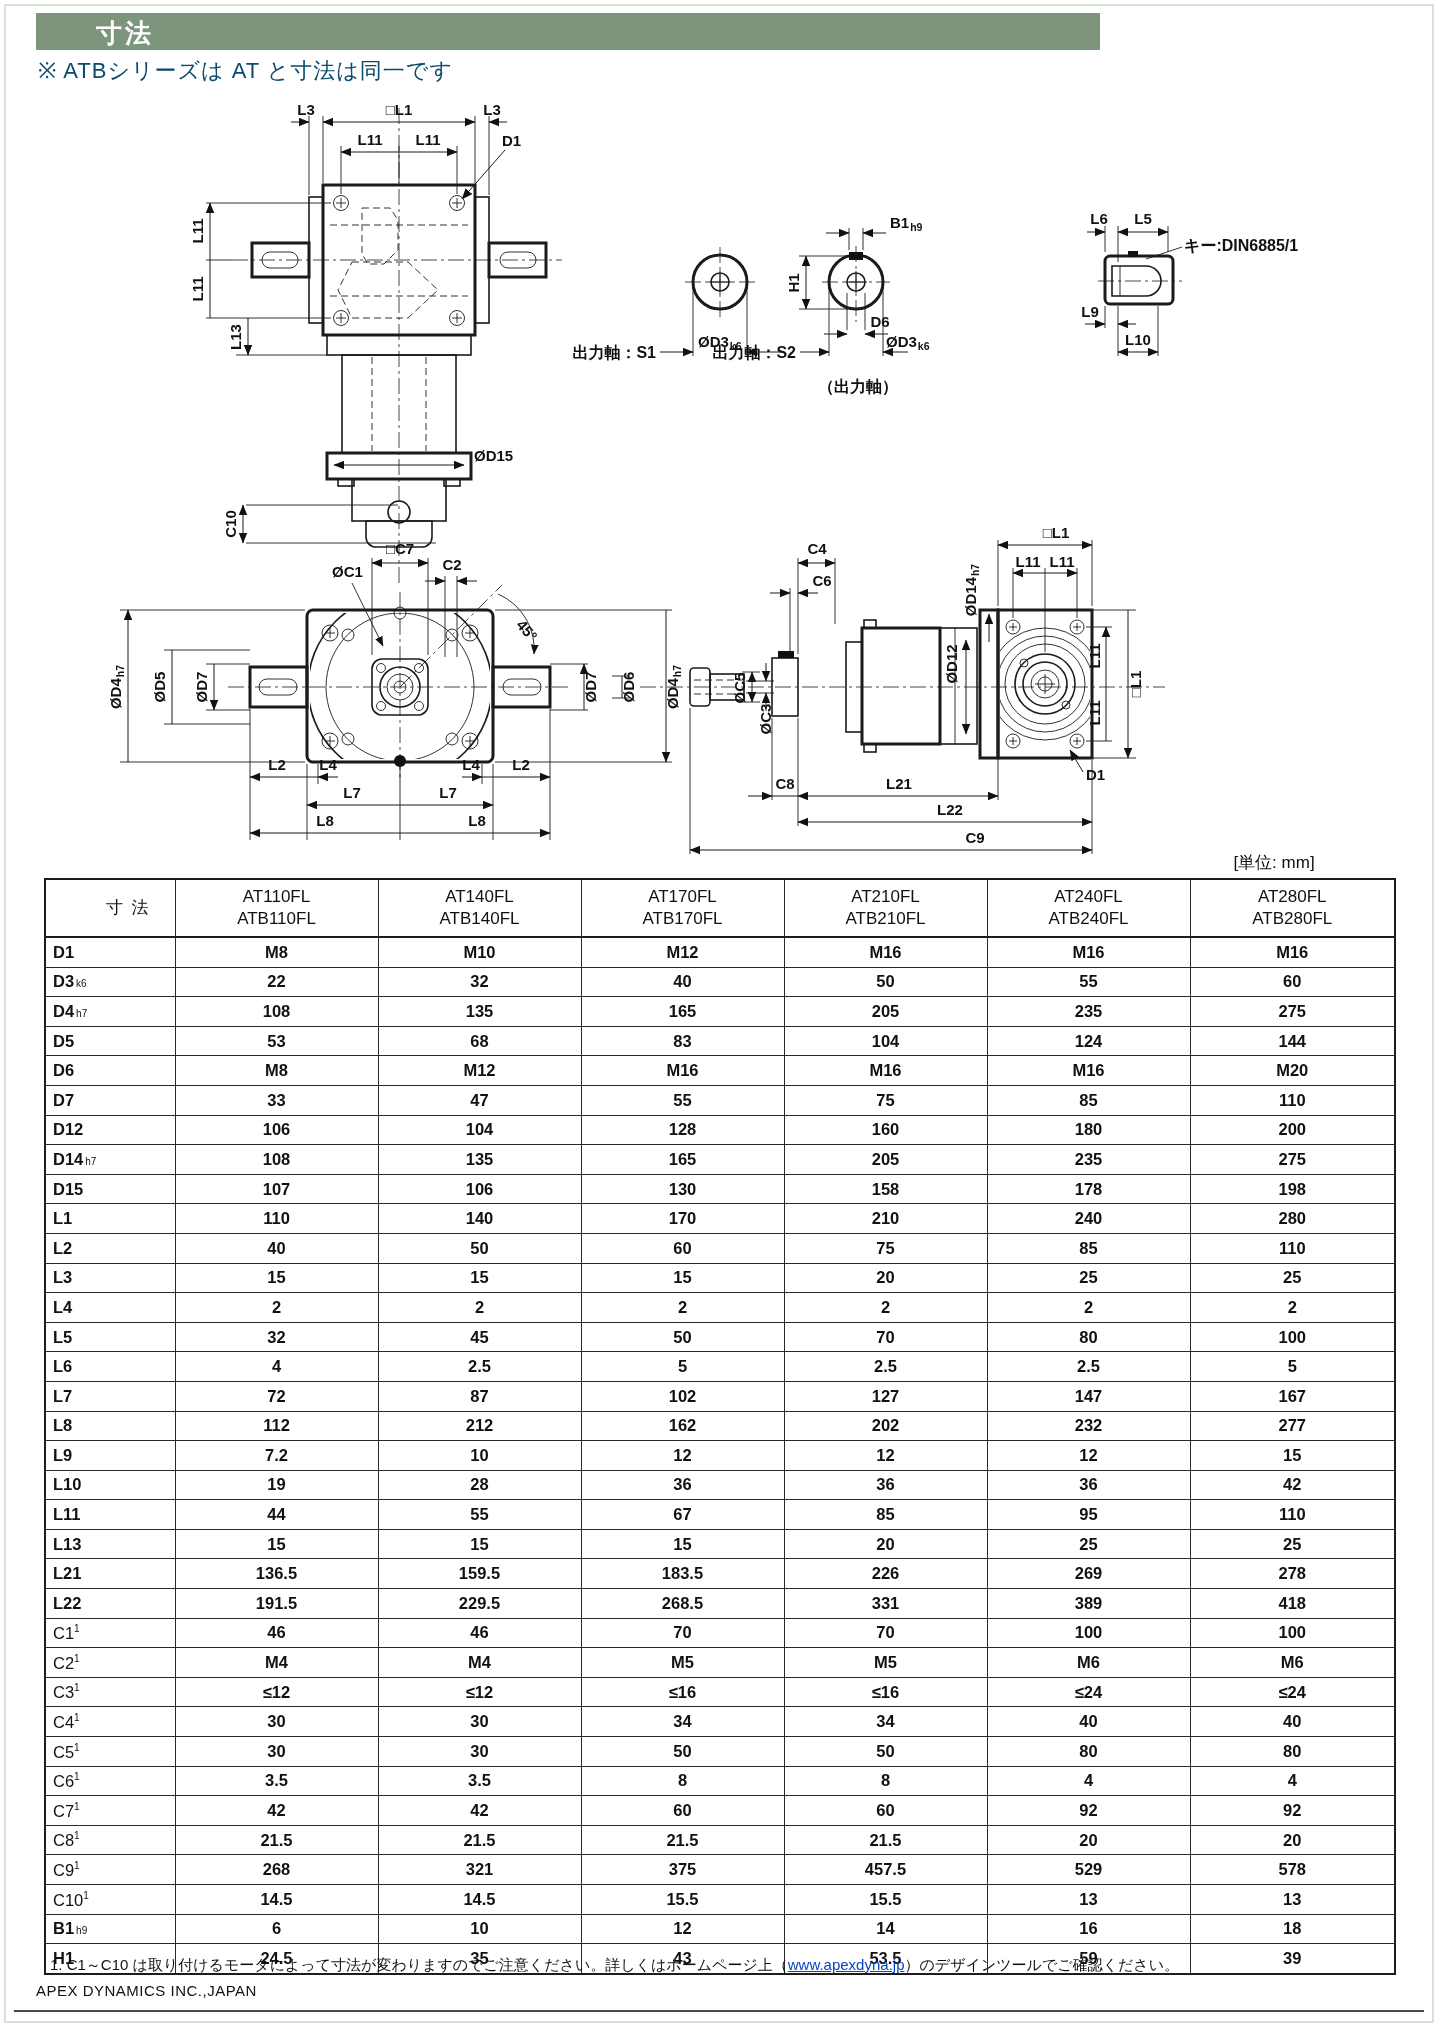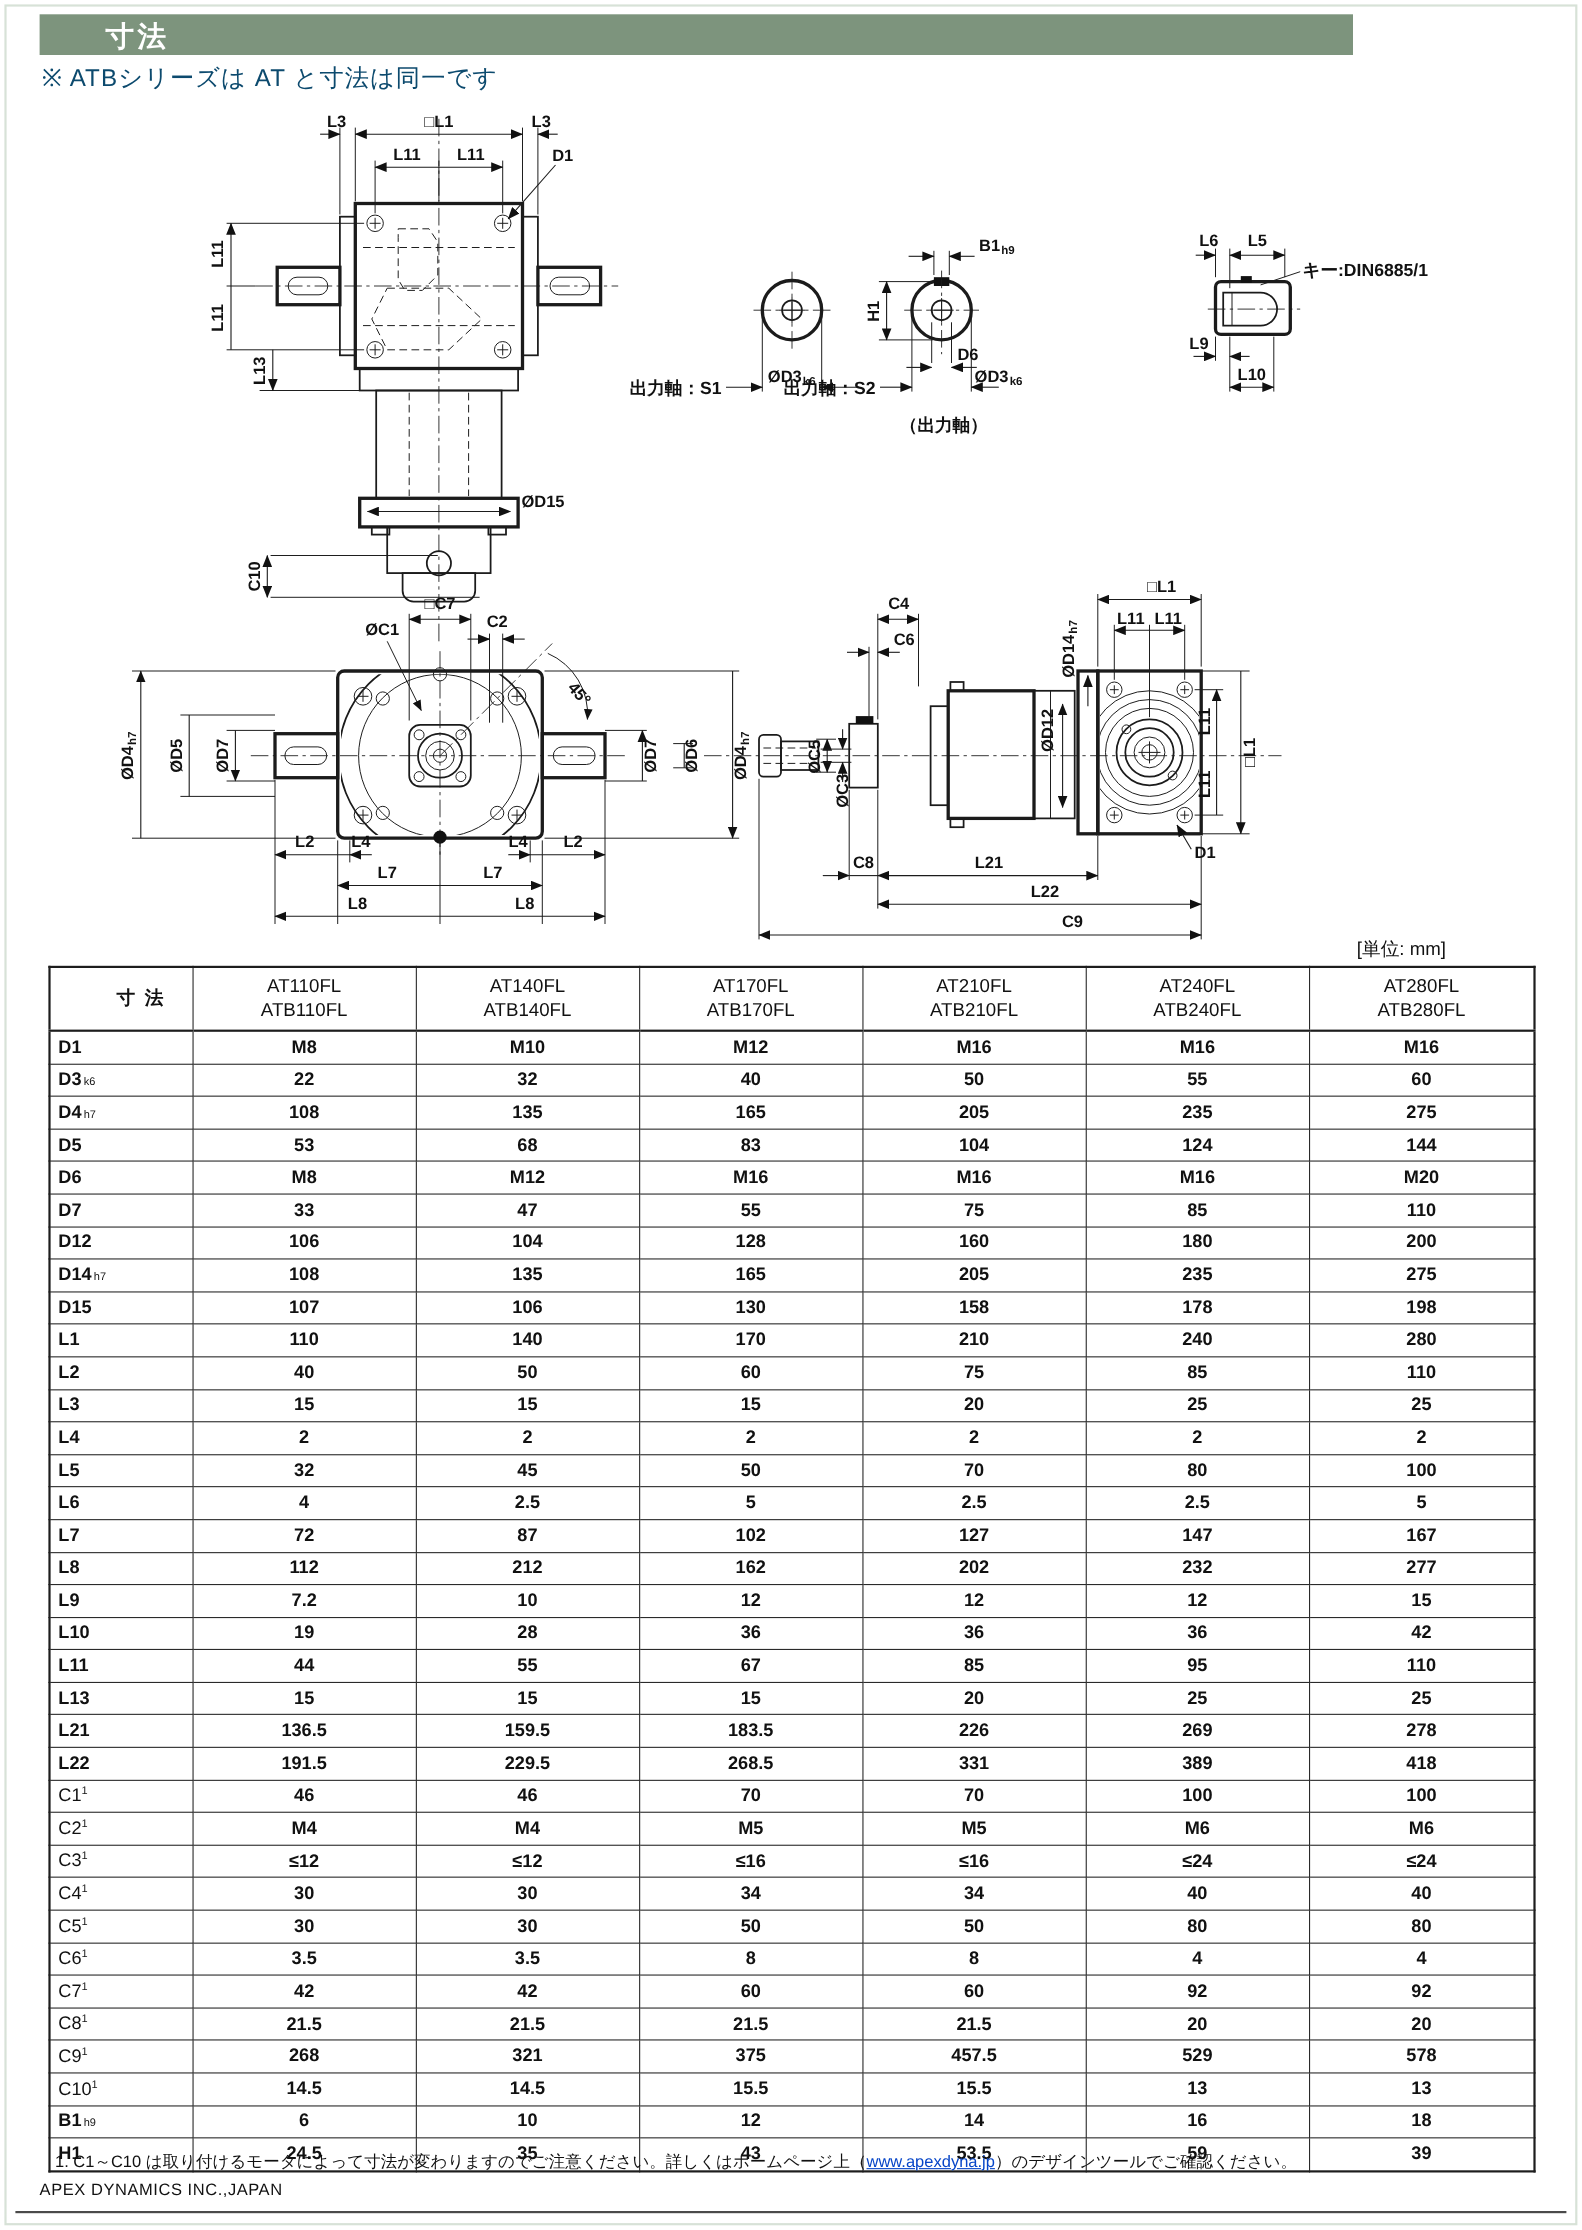--- a/index.html
+++ b/index.html
@@ -1,21 +1,21 @@
 <!DOCTYPE html>
 <html><head>
 <meta charset="utf-8">
 <style>
   html,body{margin:0;padding:0;}
   body{
     width:1438px;height:2027px;position:relative;background:#ffffff;
     font-family:"Liberation Sans",sans-serif;color:#111;overflow:hidden;
   }
   .page-frame{position:absolute;inset:4px;border:2px solid #d7e2d7;pointer-events:none;}
-  .header-bar{position:absolute;left:36px;top:13px;width:1194px;height:37px;background:#7d947d;}
+  .header-bar{position:absolute;left:36px;top:13px;width:1064px;height:37px;background:#7d947d;}
   .header-title{color:#fff;font-size:26px;font-weight:bold;letter-spacing:3px;padding:3px 0 0 60px;}
   .note{position:absolute;left:38px;top:54px;color:#0c4a6e;font-size:22px;font-weight:normal;letter-spacing:1px;}
   .unit-label{position:absolute;left:1150px;top:851px;width:248px;text-align:center;font-size:17px;}
 
   
   svg.drawing{position:absolute;left:30px;top:90px;}
   svg.drawing .ln{fill:none;stroke:#1b1b1b;stroke-width:1.6px;}
   svg.drawing .thk{fill:none;stroke:#1b1b1b;stroke-width:3px;}
   svg.drawing .thin{fill:none;stroke:#1b1b1b;stroke-width:0.9px;}
   svg.drawing .dim{fill:none;stroke:#1b1b1b;stroke-width:1px;}
@@ -25,21 +25,21 @@
   svg.drawing text.jp{font-size:16px;}
   svg.drawing tspan.sm{font-size:10.5px;}
   .ar{marker-start:url(#A);marker-end:url(#A);}
   .ae{marker-end:url(#A);}
   .as{marker-start:url(#A);}
 
   
   table.dim-table{position:absolute;left:44px;top:878px;width:1350px;border-collapse:collapse;table-layout:fixed;border:2.5px solid #1d1d1d;}
   .dim-table th,.dim-table td{border:1px solid #2a2a2a;padding:0;}
   .dim-table thead th{height:56px;font-size:17px;font-weight:normal;line-height:1.3;text-align:center;border-bottom:2px solid #1d1d1d;}
-  .dim-table thead th.corner{font-weight:bold;letter-spacing:2px;padding-left:36px;}
+  .dim-table thead th.corner{font-weight:normal;letter-spacing:2px;padding-left:36px;}
   .dim-table tbody th{height:28.6px;text-align:left;padding-left:7px;font-size:16.5px;font-weight:bold;}
   .dim-table tbody th.light{font-weight:normal;margin-top:25px;}
   .dim-table tbody th small.sub{font-size:10px;font-weight:normal;margin-left:2px;}
   .dim-table tbody th sup{font-size:10px;font-weight:normal;}
   .dim-table tbody td{text-align:center;font-size:16.5px;font-weight:bold;}
 
   .footnote{position:absolute;left:50px;top:1956px;width:1360px;font-size:15px;}
   .footnote a{color:#0645c8;text-decoration:underline;}
   .footer-text{position:absolute;left:36px;top:1982px;font-size:15px;letter-spacing:0.5px;}
   .footer-line{position:absolute;left:14px;top:2010px;width:1410px;border-top:2px solid #4a4a4a;}

